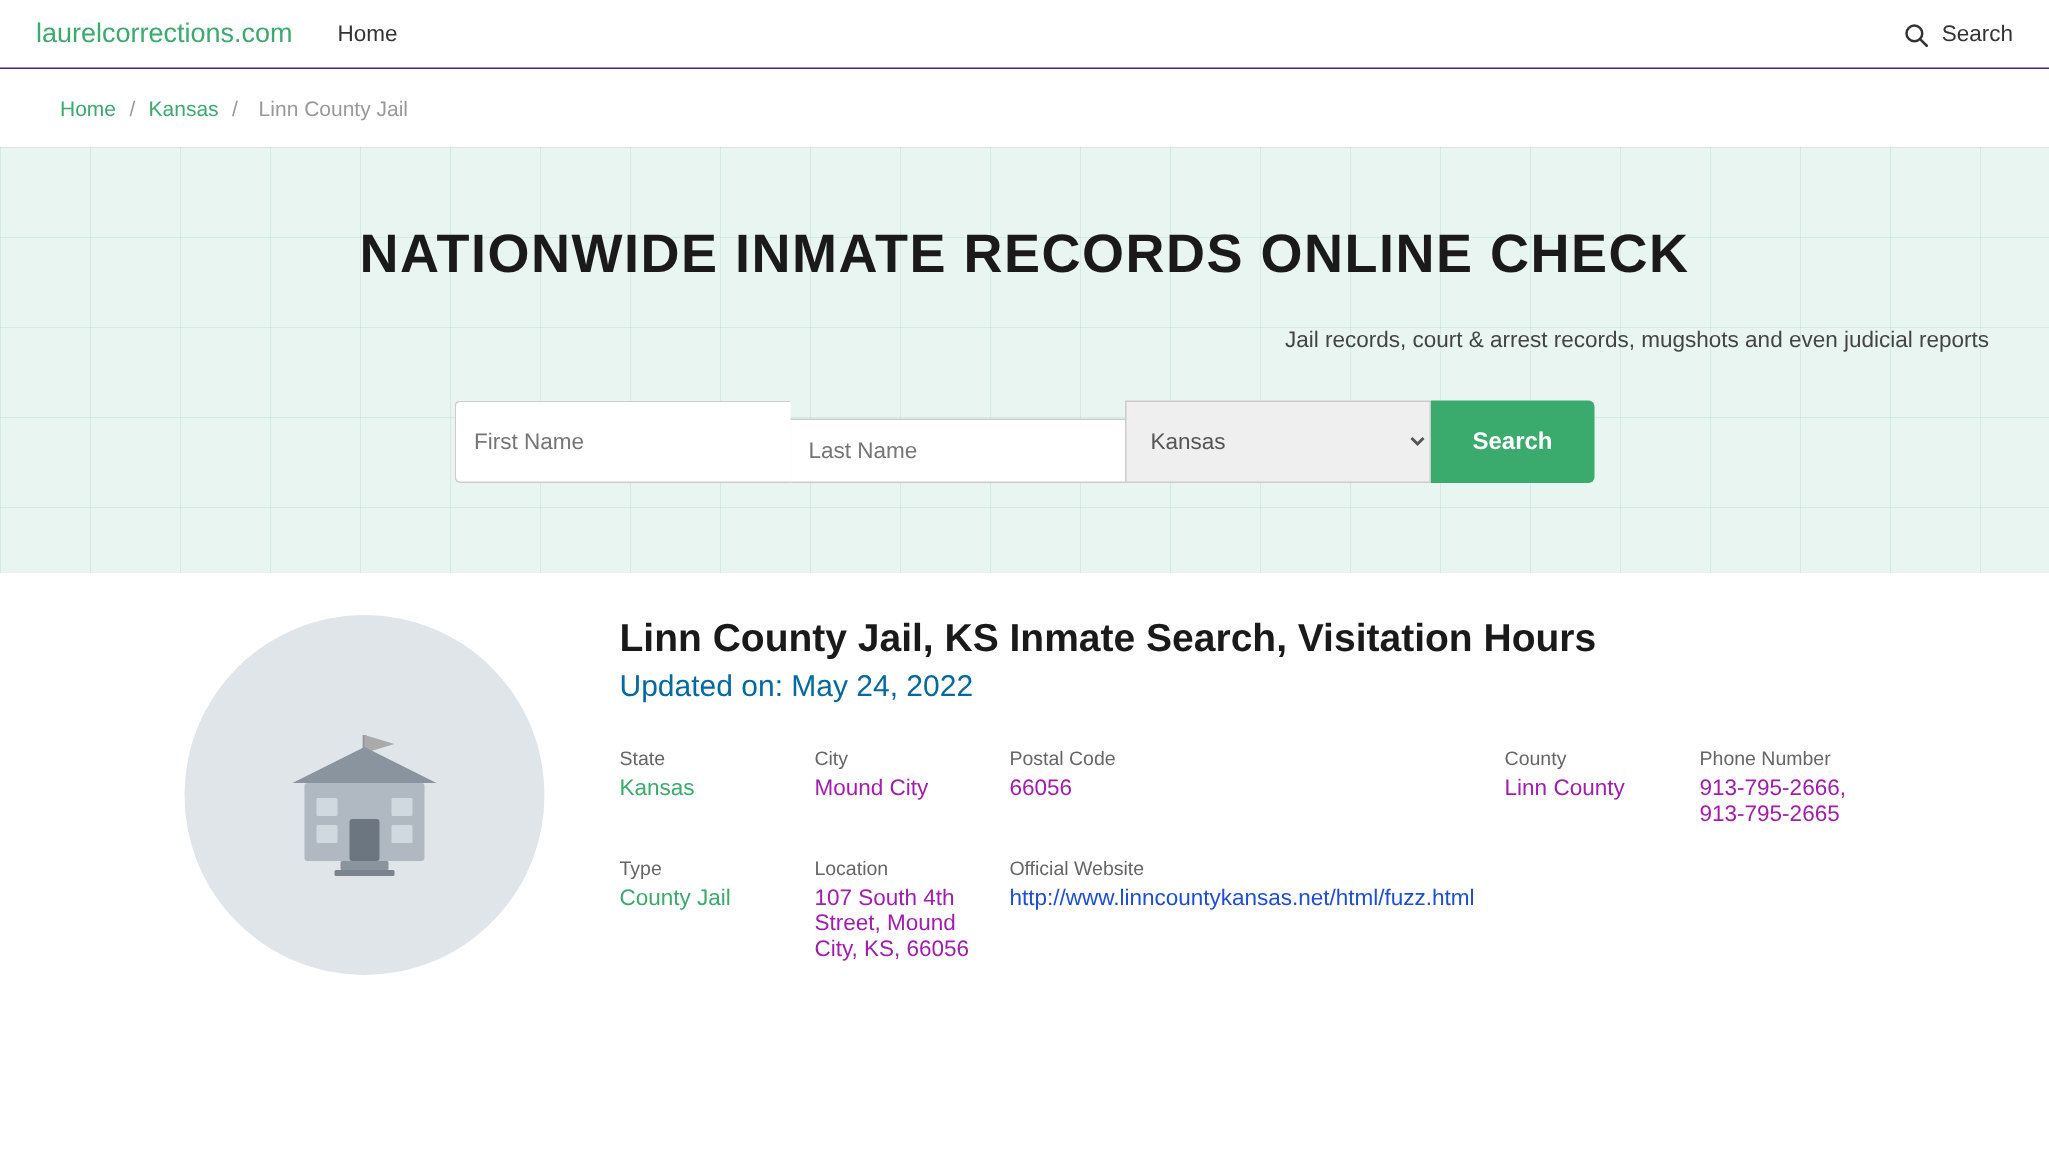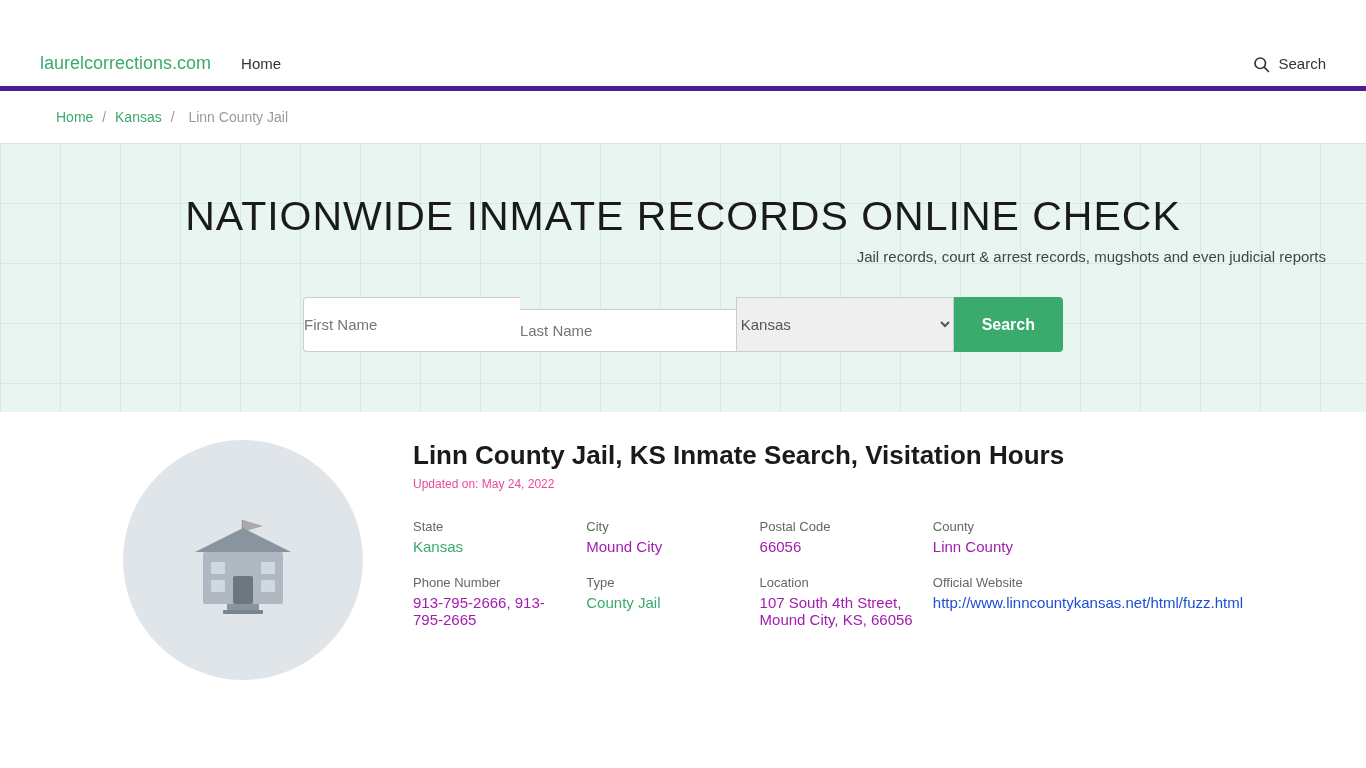--- a/index.html
+++ b/index.html
@@ -3,72 +3,71 @@
   <meta charset="utf-8">
   <style>
     * { box-sizing: border-box; margin: 0; padding: 0; }
     body { font-family: Arial, sans-serif; font-size: 15px; color: #333; background: #fff; }
 
     
     .header {
       display: flex;
       align-items: center;
       justify-content: space-between;
-      padding: 12px 40px;
-      border-bottom: 5px solid #4c1d95;
+      padding: 12px 24px;
+      border-bottom: 1px solid #4c1d95;
       background: #fff;
-      margin-top: 41px;
     }
     .header-left { display: flex; align-items: center; gap: 30px; }
     .site-logo { color: #3aab6d; font-size: 18px; font-weight: 500; text-decoration: none; }
     .nav-home { color: #333; font-size: 15px; text-decoration: none; }
     .header-search { display: flex; align-items: center; gap: 8px; color: #333; cursor: pointer; font-size: 15px; }
     .search-icon-svg { width: 18px; height: 18px; }
 
     
     .breadcrumb {
-      padding: 18px 56px;
+      padding: 18px 40px;
       font-size: 14px;
       color: #333;
     }
     .breadcrumb a { color: #3aab6d; text-decoration: none; }
     .breadcrumb span { color: #999; margin: 0 5px; }
 
     
     .hero {
       background-color: #e8f5f0;
       background-image: 
         linear-gradient(rgba(100,180,150,0.15) 1px, transparent 1px),
         linear-gradient(90deg, rgba(100,180,150,0.15) 1px, transparent 1px);
       background-size: 60px 60px;
       padding: 50px 40px 60px;
       text-align: center;
     }
     .hero-title {
-      font-size: 41px;
-      font-weight: 400;
+      font-size: 36px;
+      font-weight: 700;
       color: #1a1a1a;
       letter-spacing: 1px;
-      margin-bottom: 8px;
+      margin-bottom: 28px;
     }
     .hero-subtitle {
       font-size: 15px;
       color: #444;
       margin-bottom: 32px;
       text-align: right;
     }
     .search-form {
       display: flex;
       justify-content: center;
       gap: 0;
       max-width: 760px;
       margin: 0 auto;
     }
     .search-form input, .search-form select {
-      padding: 12px 0;
+      padding: 12px 12px;
       font-size: 15px;
       border: 1px solid #ccc;
       outline: none;
       flex: 1;
     }
     .search-form input:first-child { border-right: none; border-radius: 4px 0 0 4px; }
     .search-form input:nth-child(2) { border-right: none; border-left: none; border-radius: 0; margin-top: 12px; }
     .search-form select { border-left: 1px solid #ccc; border-radius: 0; flex: 1; color: #555; }
     .search-form button {
       padding: 12px 28px;
@@ -101,27 +100,27 @@
       overflow: hidden;
     }
     .facility-info { flex: 1; }
     .facility-title {
       font-size: 26px;
       font-weight: 700;
       color: #1a1a1a;
       margin-bottom: 6px;
     }
     .facility-updated {
-      font-size: 12px;
-      color: #ec4899;
+      font-size: 20px;
+      color: #0369a1;
       margin-bottom: 28px;
     }
     .info-grid {
       display: grid;
-      grid-template-columns: 1fr 1fr 1fr 1fr;
+      grid-template-columns: 1fr 1fr 1fr 1fr 1fr;
       gap: 20px 20px;
     }
     .info-item {}
     .info-label {
       font-size: 13px;
       color: #666;
       margin-bottom: 4px;
     }
     .info-value {
       font-size: 15px;

